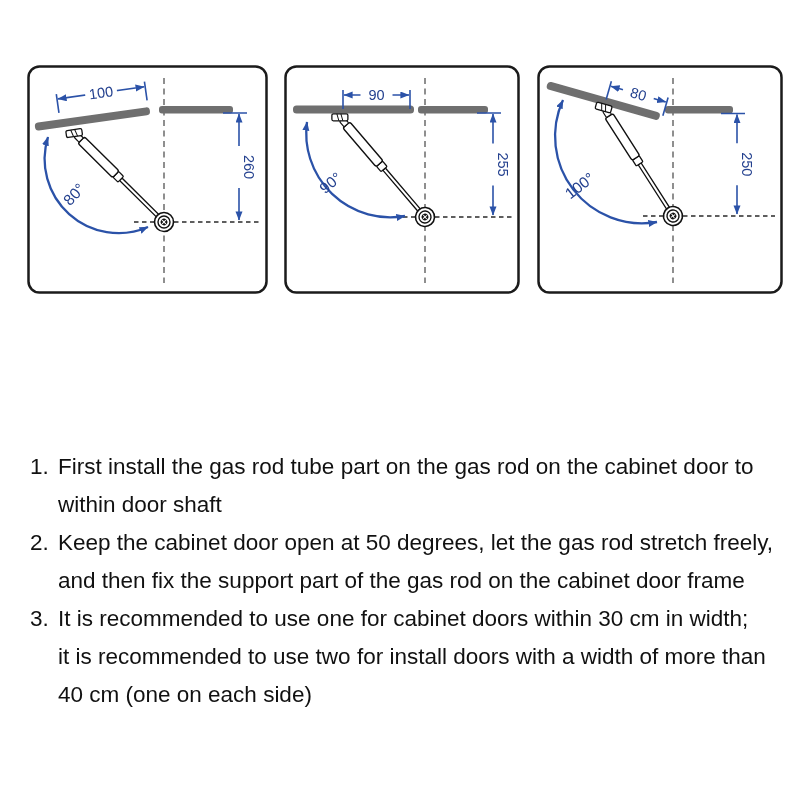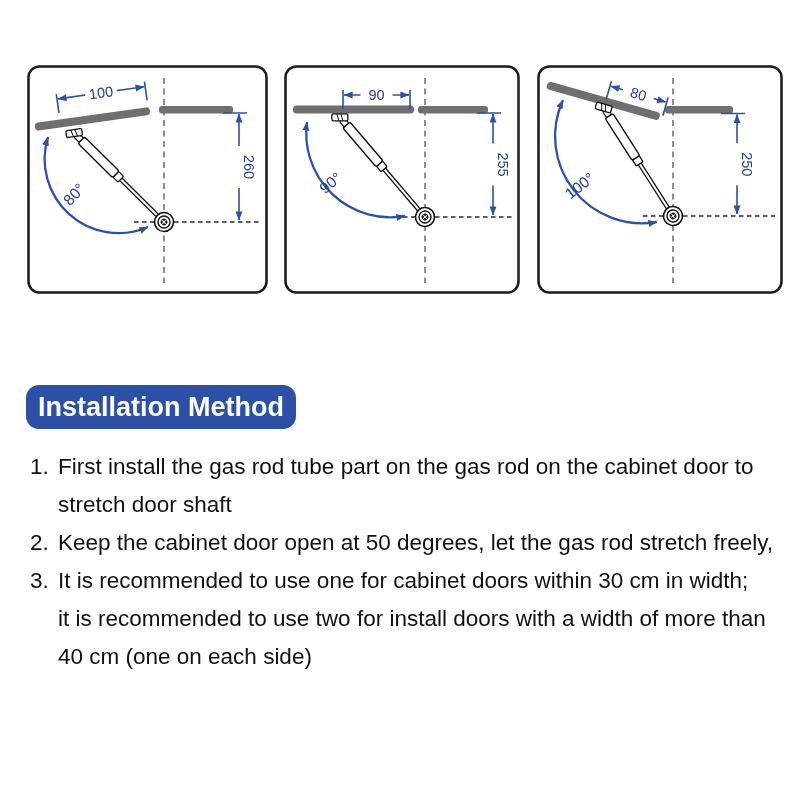--- a/index.html
+++ b/index.html
@@ -187,36 +187,34 @@
     <circle cx="0" cy="0" r="9.5" fill="#fff" stroke="#111" stroke-width="1.6"></circle>
     <circle cx="0" cy="0" r="6" fill="#fff" stroke="#111" stroke-width="1.4"></circle>
     <circle cx="0" cy="0" r="3.3" fill="#111"></circle>
     <line x1="-2.6" y1="0" x2="2.6" y2="0" stroke="#fff" stroke-width="1"></line>
     <line x1="0" y1="-2.6" x2="0" y2="2.6" stroke="#fff" stroke-width="1"></line>
   </g>
 </svg>
       </div>
   </div>
 
-  <div class="badge">
-    <span>Installation Method</span>
-  </div>
 
   <div class="instructions" id="instructions">
       <div class="item">
         <span class="num">1.</span>
         <span class="lines">
           <span class="line">First install the gas rod tube part on the gas rod on the cabinet door to</span>
-          <span class="line">stretch door shaft</span>
+          <span class="line">within door shaft</span>
         </span>
       </div>
       <div class="item">
         <span class="num">2.</span>
         <span class="lines">
           <span class="line">Keep the cabinet door open at 50 degrees, let the gas rod stretch freely,</span>
+          <span class="line">and then fix the support part of the gas rod on the cabinet door frame</span>
         </span>
       </div>
       <div class="item">
         <span class="num">3.</span>
         <span class="lines">
           <span class="line">It is recommended to use one for cabinet doors within 30 cm in width;</span>
           <span class="line">it is recommended to use two for install doors with a width of more than</span>
           <span class="line">40 cm (one on each side)</span>
         </span>
       </div>

